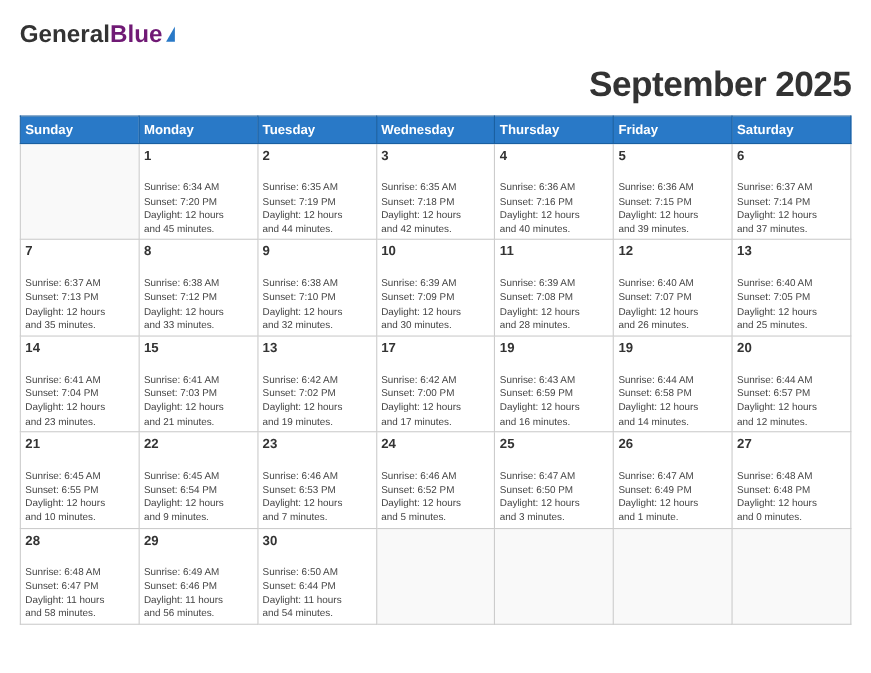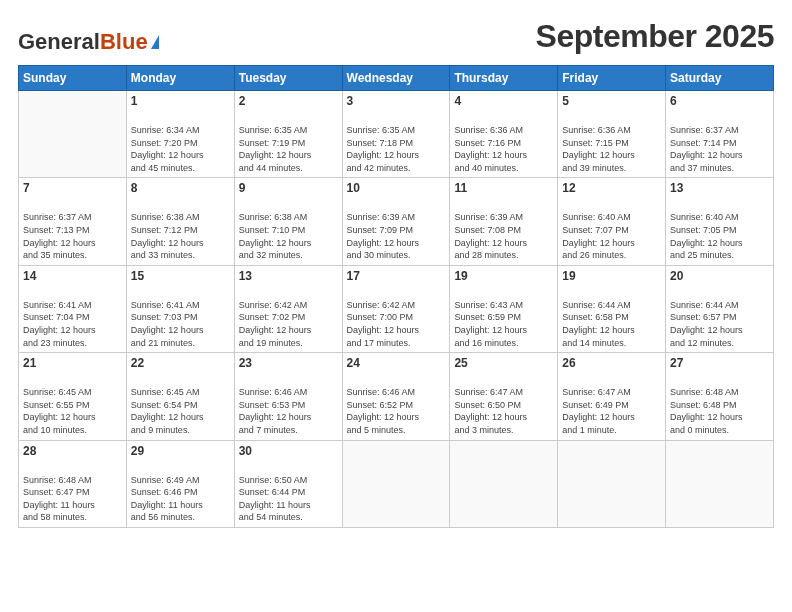--- a/index.html
+++ b/index.html
@@ -12,31 +12,32 @@
     }
     .page {
       width: 792px;
       height: 612px;
       background: #fff;
       padding: 18px 18px 10px 18px;
     }
     .header {
       display: flex;
       justify-content: space-between;
-      align-items: flex-end;
+      align-items: flex-start;
       margin-bottom: 10px;
     }
     .title-block {
       text-align: right;
     }
     .title-block h1 {
       font-size: 32px;
       font-weight: bold;
       color: #333;
       letter-spacing: -0.5px;
+      margin-top: 40px;
     }
     .title-block h2 {
       font-size: 15px;
       color: #555;
       font-weight: normal;
     }
     .calendar {
       width: 100%;
       border-collapse: collapse;
       table-layout: fixed;
@@ -84,21 +85,21 @@
     }
   </style>
 </head>
 <body>
 
 <div class="page">
   <div class="header">
     <div class="logo-wrapper">
       <div style="display:flex;align-items:baseline;">
         <span style="font-size:22px;font-weight:bold;color:#333;">General</span>
-        <span style="font-size:22px;font-weight:bold;color:#c2410c;margin-left:0px;">Blue</span>
+        <span style="font-size:22px;font-weight:bold;color:#701a75;margin-left:0px;">Blue</span>
         <span style="display:inline-block;width:0;height:0;border-left:8px solid transparent;border-right:0px solid transparent;border-bottom:14px solid #2979c7;margin-left:3px;margin-bottom:2px;"></span>
       </div>
     </div>
     <div class="title-block">
       <h1>September 2025</h1>
     </div>
   </div>
 
   <table class="calendar">
     <thead>

